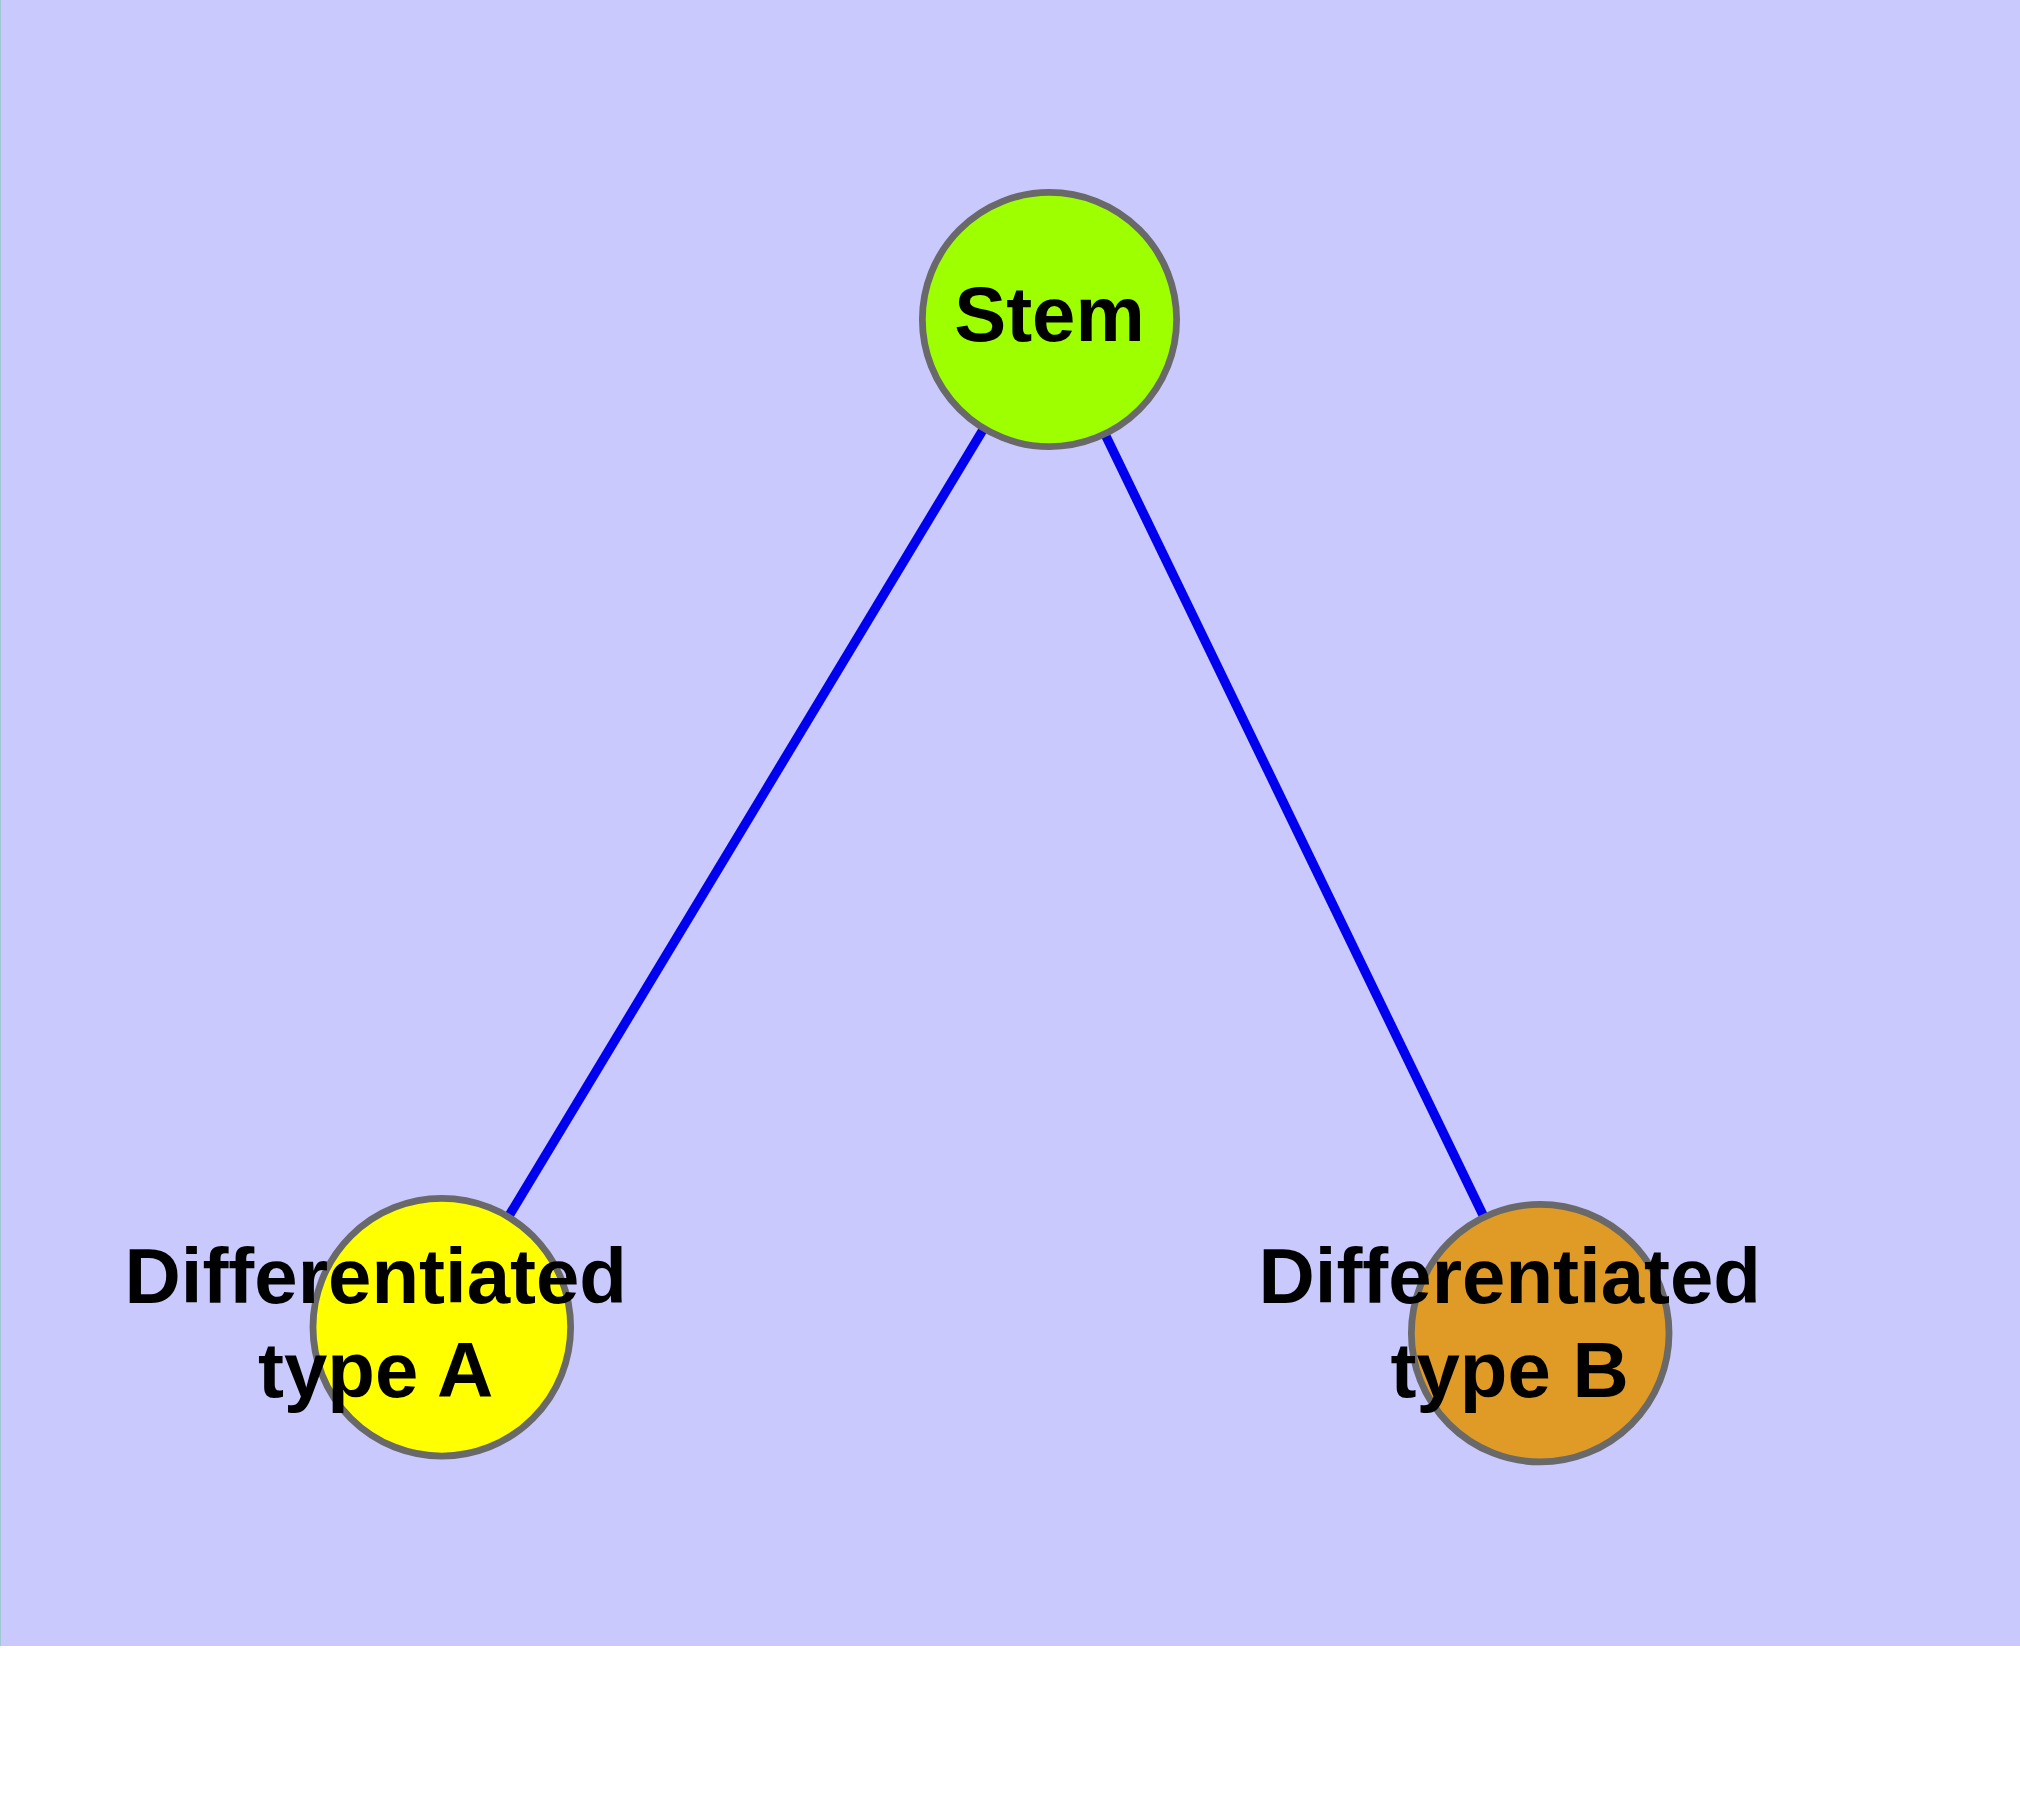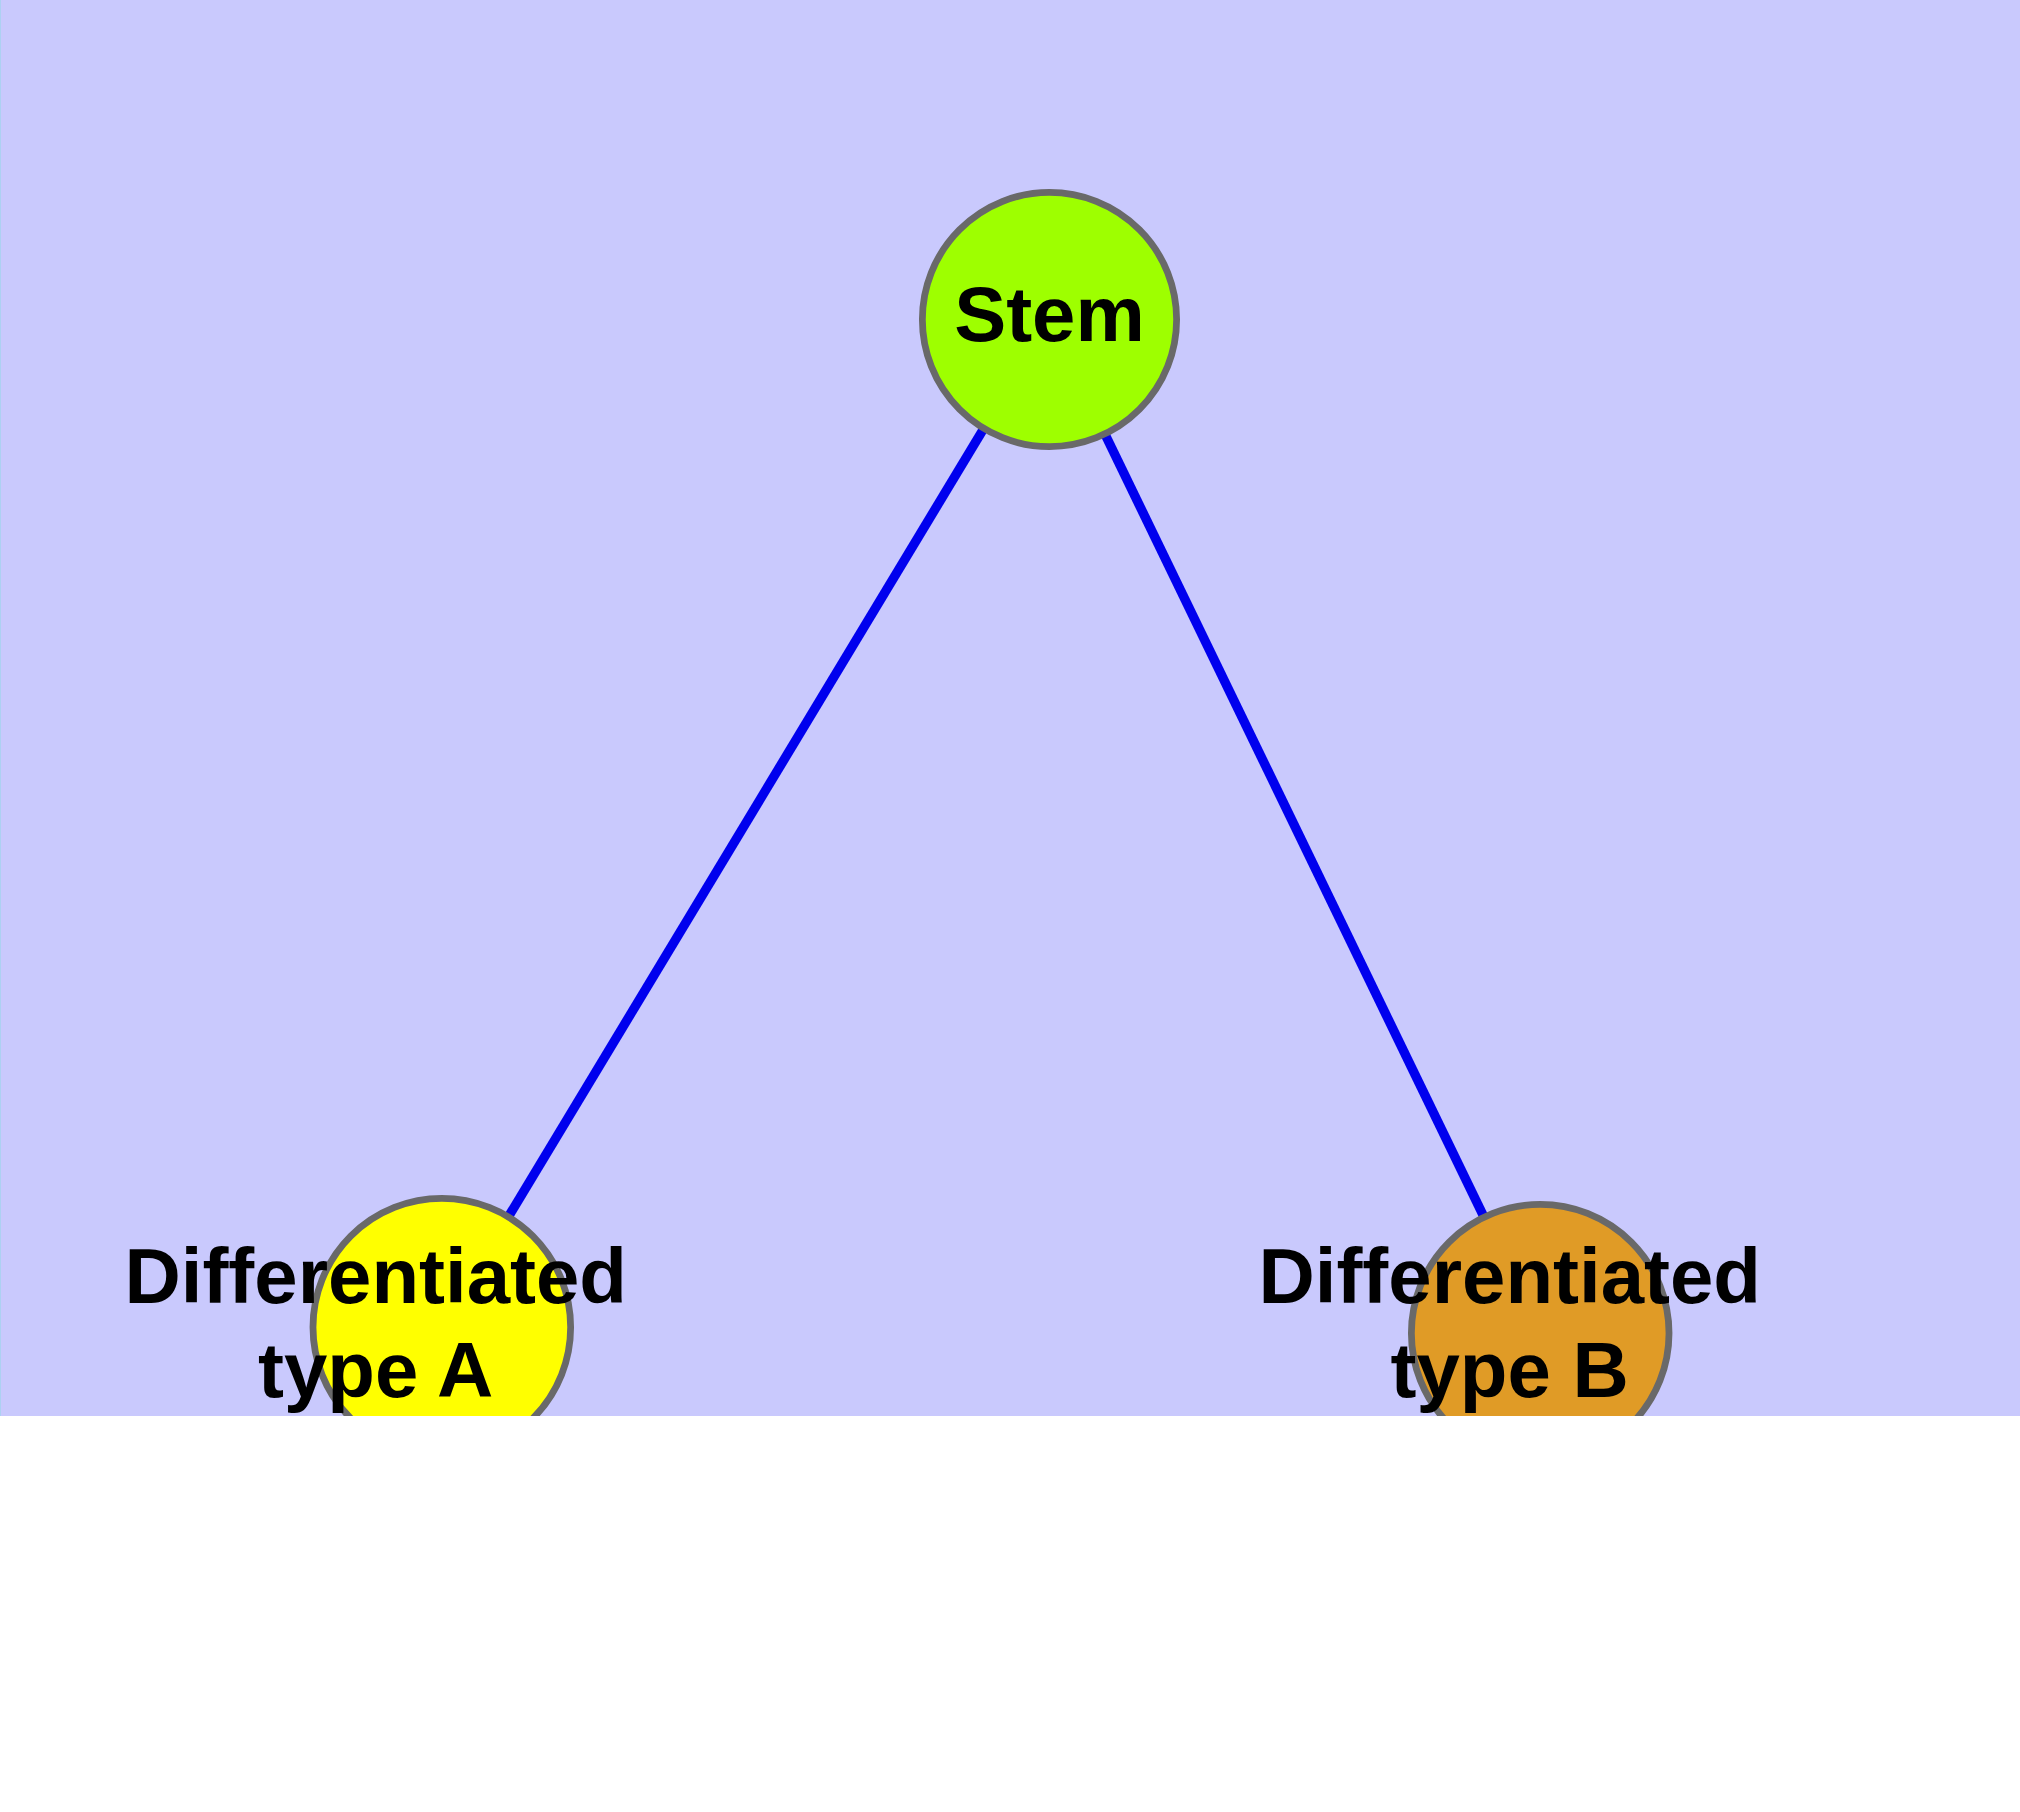--- a/index.html
+++ b/index.html
@@ -29,21 +29,21 @@
     font-size: 92px;
     fill: #000000;
     dominant-baseline: middle;
     text-anchor: middle;
     white-space: pre;
   }
 </style>
 </head>
 <body>
 
-<div id="canvas" style="width: 2021px; height: 1416px; background: #5eead4; text-align: right;">
+<div id="canvas" style="width: 2021px; height: 1646px; background: #22c55e; text-align: right;">
   <svg id="graph-svg" viewBox="0 0 2384 2138" xmlns="http://www.w3.org/2000/svg" style="width: 2021px; height: 1812px;">
 
     <rect id="bg-rect" x="0" y="0" width="2384" height="2138" fill="#c9c9fd"></rect>
 
     <g id="edges-layer">
         <line x1="1238" y1="377" x2="521" y2="1566" stroke="#0000ee" stroke-width="11" stroke-linecap="butt"></line>
         <line x1="1238" y1="377" x2="1817" y2="1573" stroke="#0000ee" stroke-width="11" stroke-linecap="butt"></line>
       </g>
 
     <g id="nodes-layer">

